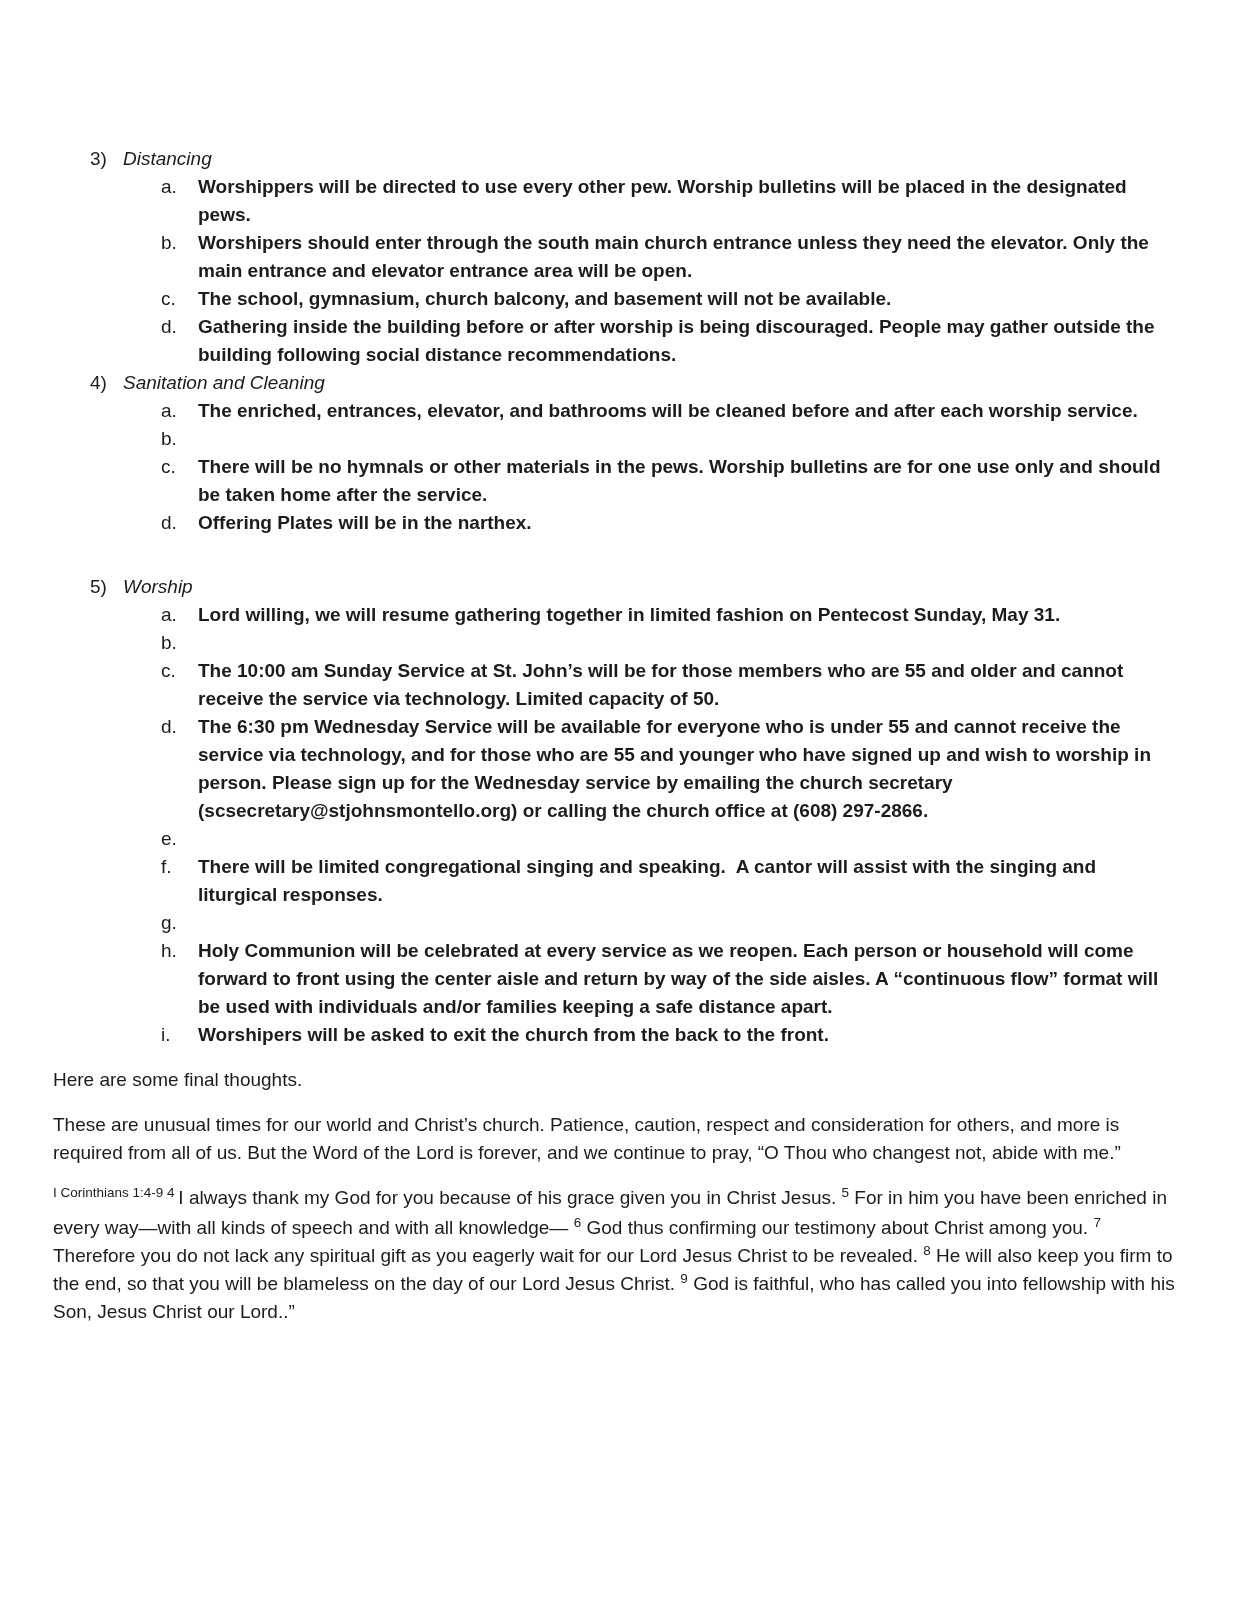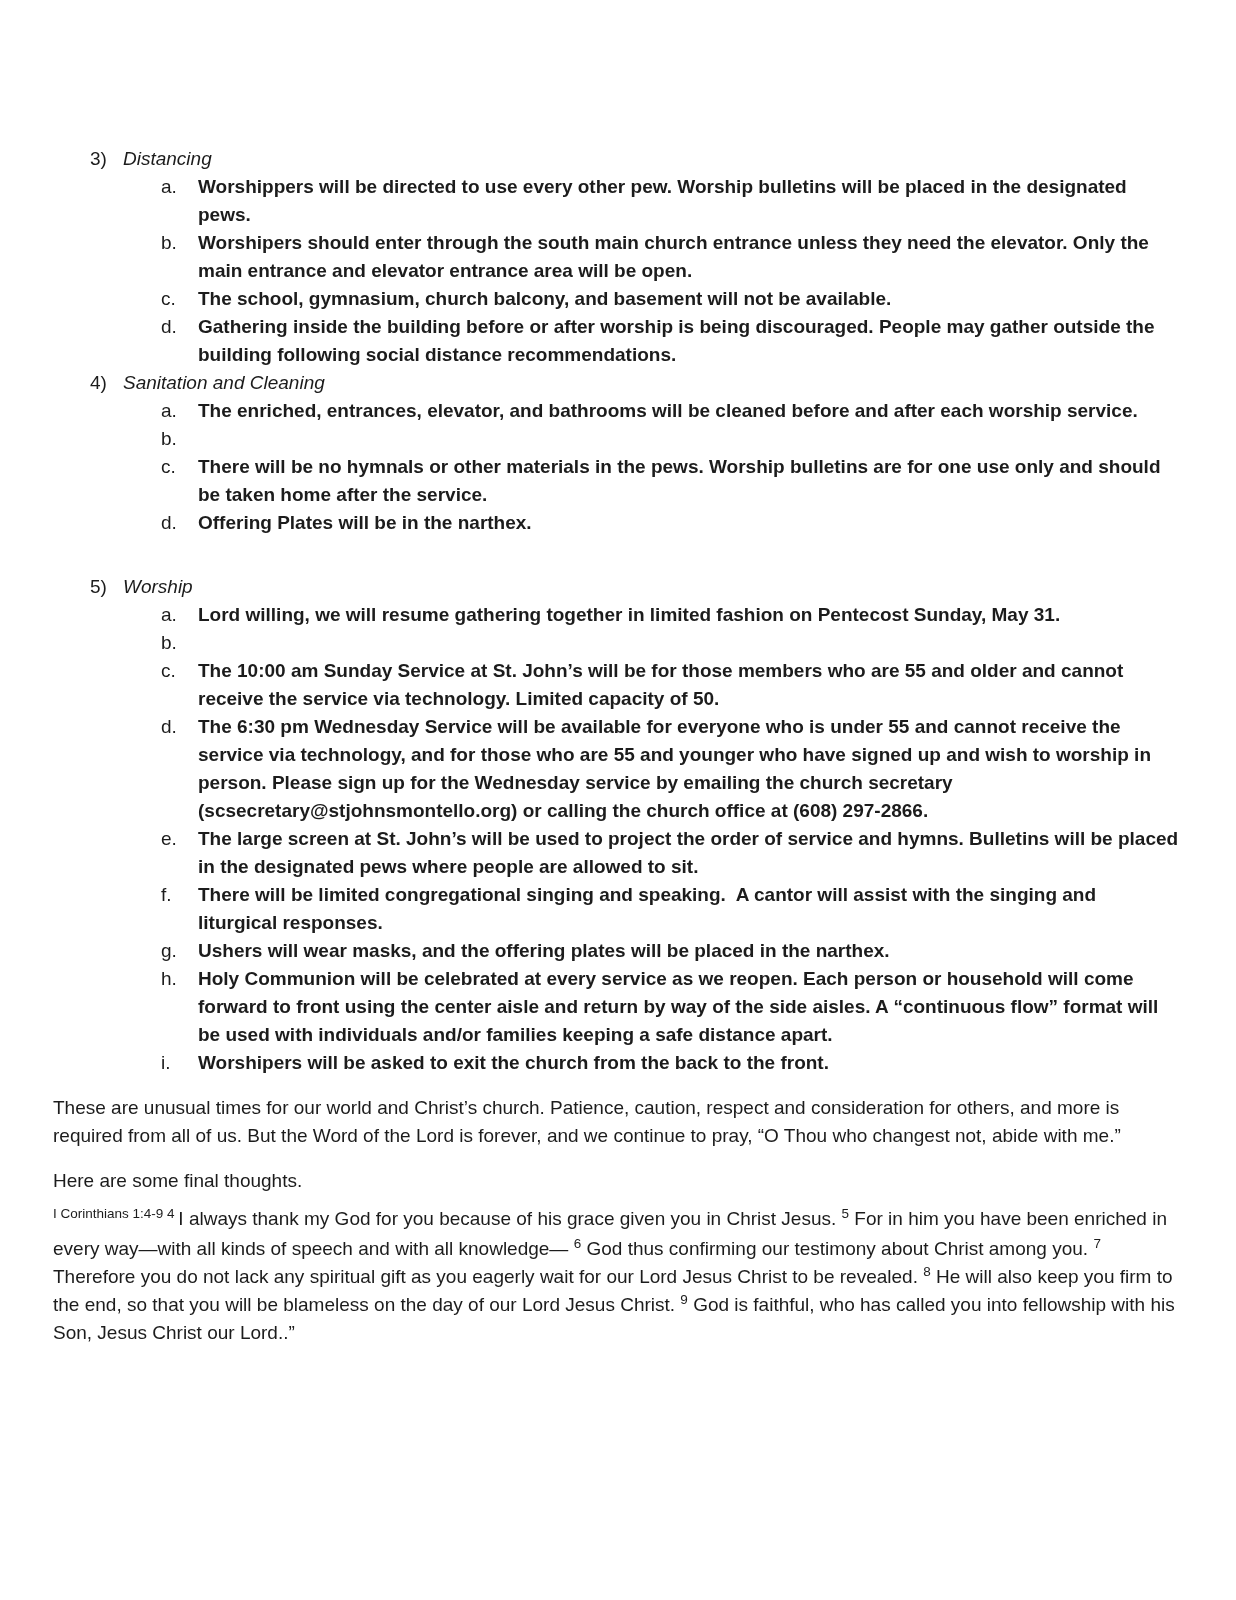--- a/index.html
+++ b/index.html
@@ -17,21 +17,21 @@
     padding: 145px 56px 0 53px;
   }
   .sec-head { display: flex; }
   .sec-num { flex: 0 0 33px; margin-left: 37px; }
   .sec-title { flex: 1; font-style: italic; }
   .item { display: flex; }
   .item-letter { flex: 0 0 37px; margin-left: 108px; }
   .item-text { flex: 1; white-space: pre-wrap; font-weight: bold; }
   .sec-worship { margin-top: 36px; }
   .para { margin-top: 17px; white-space: pre-wrap; }
-  .scripture { margin-top: 10px; }
+  .scripture { margin-top: 17px; }
   .scripture .ref {
     font-size: 13.5px;
     position: relative;
     top: -7px;
   }
   .scripture sup {
     font-size: 13.5px;
     line-height: 0;
     position: relative;
     top: -7px;
@@ -98,37 +98,35 @@
   <div class="item">
     <span class="item-letter">c.</span>
     <span class="item-text">The 10:00 am Sunday Service at St. John’s will be for those members who are 55 and older and cannot receive the service via technology. Limited capacity of 50.</span>
   </div>
   <div class="item">
     <span class="item-letter">d.</span>
     <span class="item-text">The 6:30 pm Wednesday Service will be available for everyone who is under 55 and cannot receive the service via technology, and for those who are 55 and younger who have signed up and wish to worship in person. Please sign up for the Wednesday service by emailing the church secretary (scsecretary@stjohnsmontello.org) or calling the church office at (608) 297-2866.</span>
   </div>
   <div class="item">
     <span class="item-letter">e.</span>
-    <span class="item-text">The large screen at St. John’s will be used to project the order of service and hymns. Bulletins will be placed in the designated pews where people are allowed to sit.</span>
   </div>
   <div class="item">
     <span class="item-letter">f.</span>
     <span class="item-text">There will be limited congregational singing and speaking.  A cantor will assist with the singing and liturgical responses.</span>
   </div>
   <div class="item">
     <span class="item-letter">g.</span>
-    <span class="item-text">Ushers will wear masks, and the offering plates will be placed in the narthex.</span>
   </div>
   <div class="item">
     <span class="item-letter">h.</span>
     <span class="item-text">Holy Communion will be celebrated at every service as we reopen. Each person or household will come forward to front using the center aisle and return by way of the side aisles. A “continuous flow” format will be used with individuals and/or families keeping a safe distance apart.</span>
   </div>
   <div class="item">
     <span class="item-letter">i.</span>
     <span class="item-text">Worshipers will be asked to exit the church from the back to the front.</span>
   </div>
 
+  <p class="para">Here are some final thoughts.</p>
   <p class="para">These are unusual times for our world and Christ’s church. Patience, caution, respect and consideration for others, and more is required from all of us. But the Word of the Lord is forever, and we continue to pray, “O Thou who changest not, abide with me.”</p>
-  <p class="para">Here are some final thoughts.</p>
 
   <p class="scripture"><span class="ref">I Corinthians 1:4-9 4 </span><span>I always thank my God for you because of his grace given you in Christ Jesus. </span><sup>5</sup><span> For in him you have been enriched in every way—with all kinds of speech and with all knowledge— </span><sup>6</sup><span> God thus confirming our testimony about Christ among you. </span><sup>7</sup><span> Therefore you do not lack any spiritual gift as you eagerly wait for our Lord Jesus Christ to be revealed. </span><sup>8</sup><span> He will also keep you firm to the end, so that you will be blameless on the day of our Lord Jesus Christ. </span><sup>9</sup><span> God is faithful, who has called you into fellowship with his Son, Jesus Christ our Lord..”</span></p>
 
 </div>
 
 </body></html>

